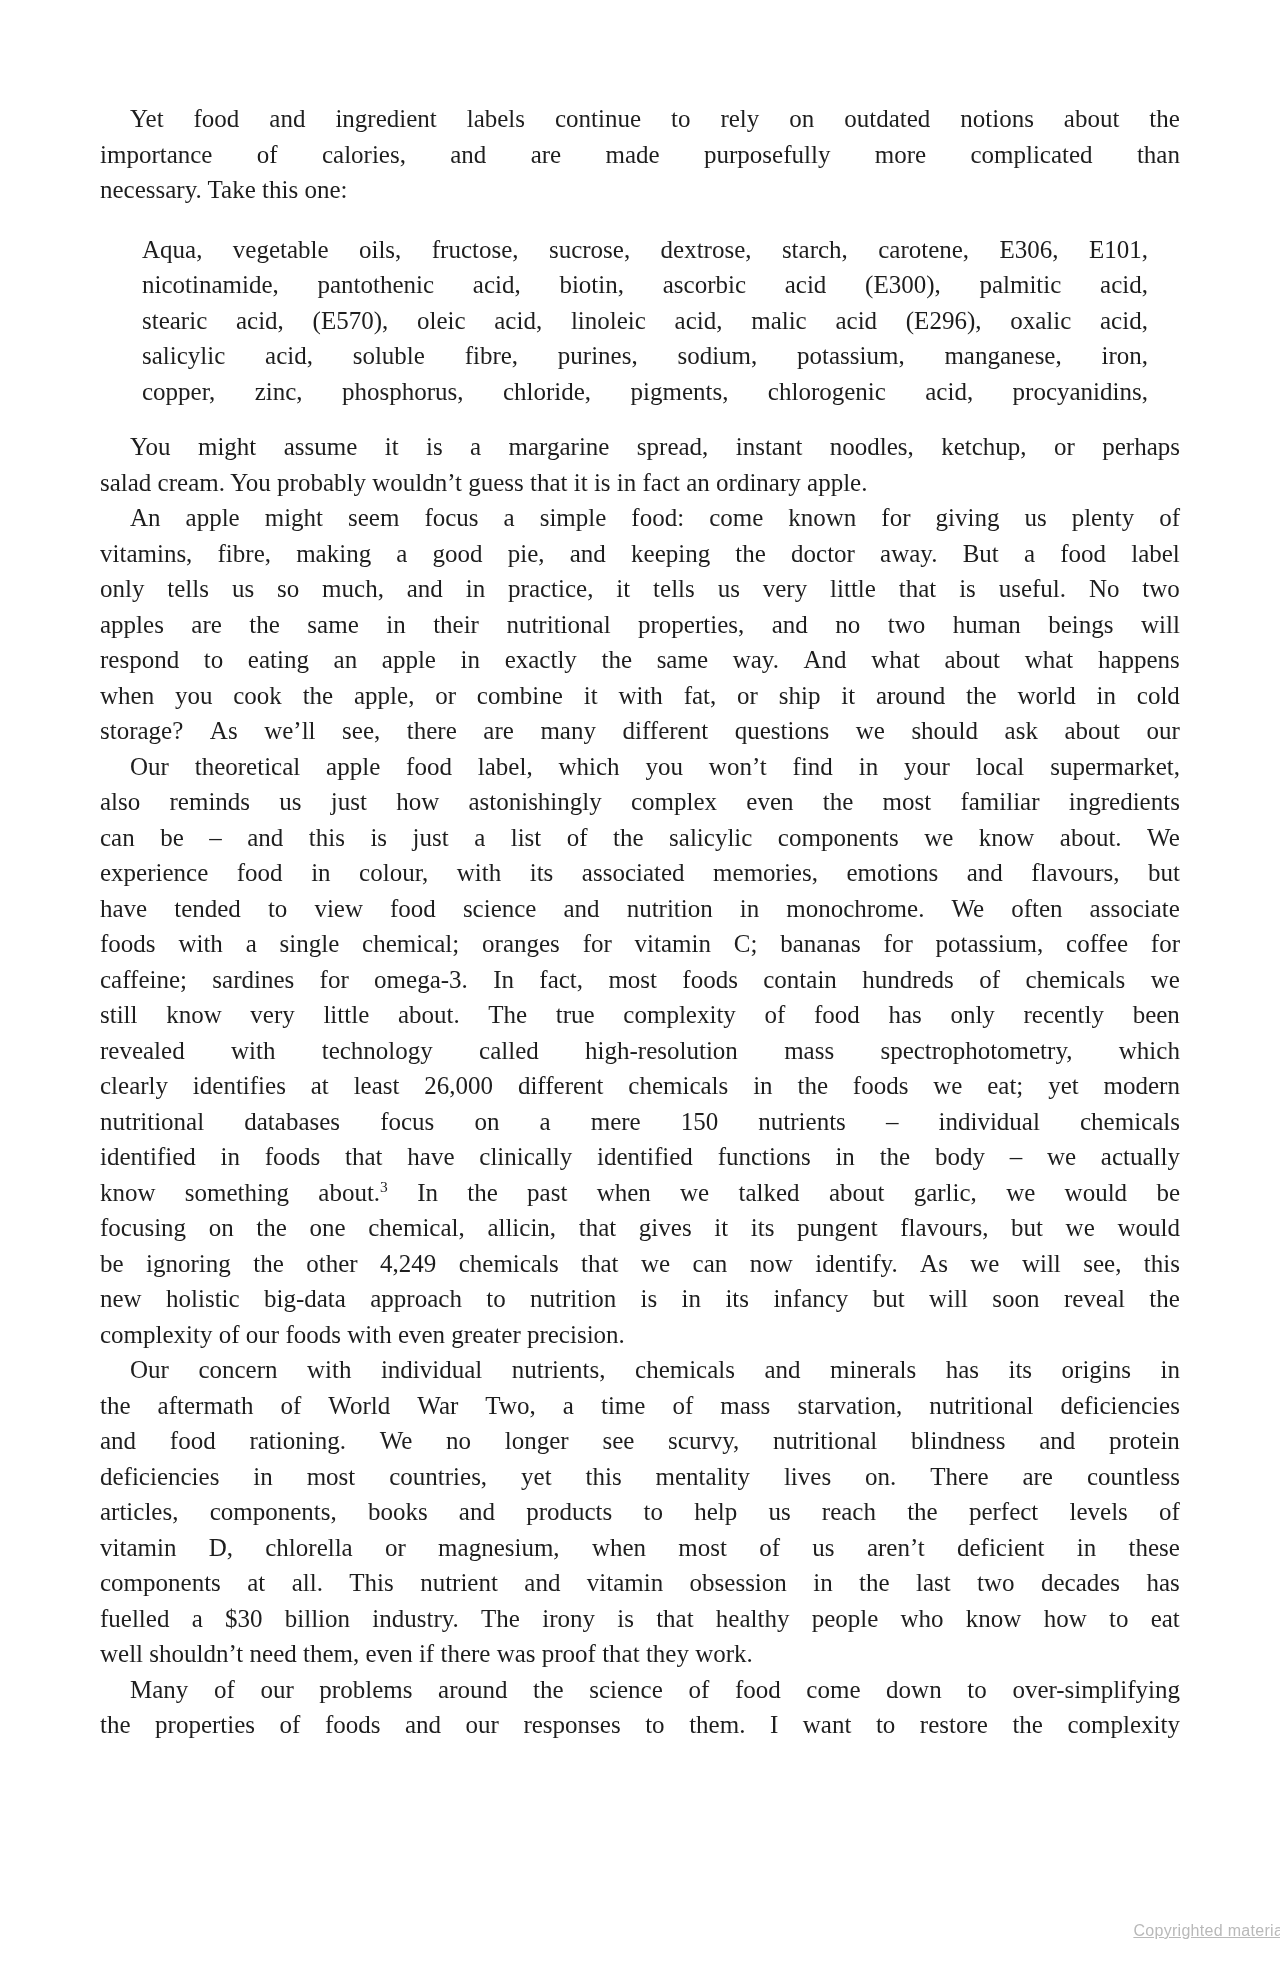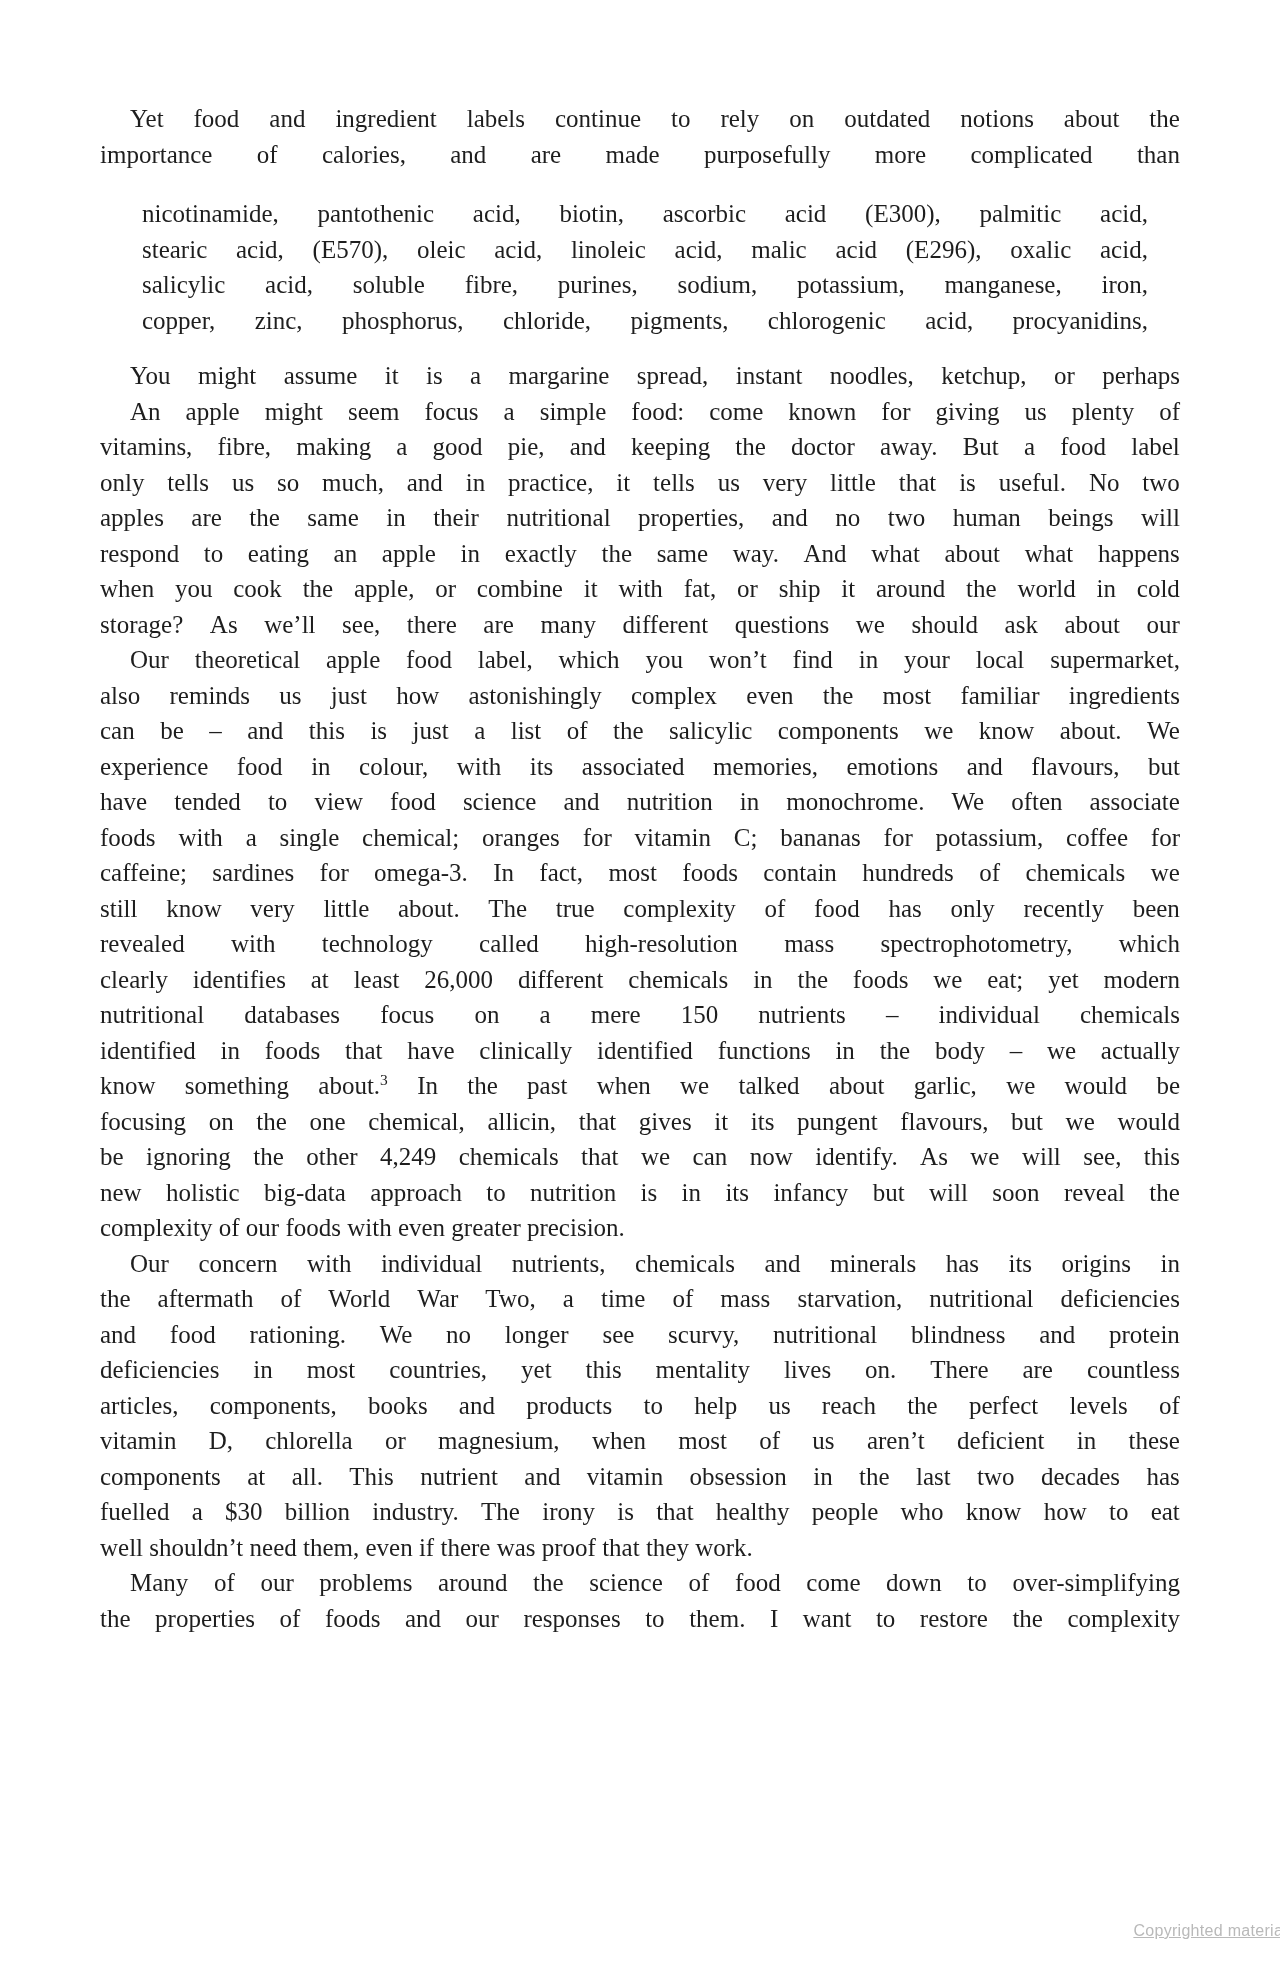--- a/index.html
+++ b/index.html
@@ -71,22 +71,35 @@
           <span>of</span>
           <span>calories,</span>
           <span>and</span>
           <span>are</span>
           <span>made</span>
           <span>purposefully</span>
           <span>more</span>
           <span>complicated</span>
           <span>than</span>
         </div>
+        <div class="line">necessary. Take this one:</div>
       </div>
       <div class="block quote">
+        <div class="line just">
+          <span>Aqua,</span>
+          <span>vegetable</span>
+          <span>oils,</span>
+          <span>fructose,</span>
+          <span>sucrose,</span>
+          <span>dextrose,</span>
+          <span>starch,</span>
+          <span>carotene,</span>
+          <span>E306,</span>
+          <span>E101,</span>
+        </div>
         <div class="line just">
           <span>nicotinamide,</span>
           <span>pantothenic</span>
           <span>acid,</span>
           <span>biotin,</span>
           <span>ascorbic</span>
           <span>acid</span>
           <span>(E300),</span>
           <span>palmitic</span>
           <span>acid,</span>
@@ -136,20 +149,21 @@
           <span>is</span>
           <span>a</span>
           <span>margarine</span>
           <span>spread,</span>
           <span>instant</span>
           <span>noodles,</span>
           <span>ketchup,</span>
           <span>or</span>
           <span>perhaps</span>
         </div>
+        <div class="line">salad cream. You probably wouldn’t guess that it is in fact an ordinary apple.</div>
       </div>
       <div class="block paragraph">
         <div class="line just ind">
           <span>An</span>
           <span>apple</span>
           <span>might</span>
           <span>seem</span>
           <span>focus</span>
           <span>a</span>
           <span>simple</span>

